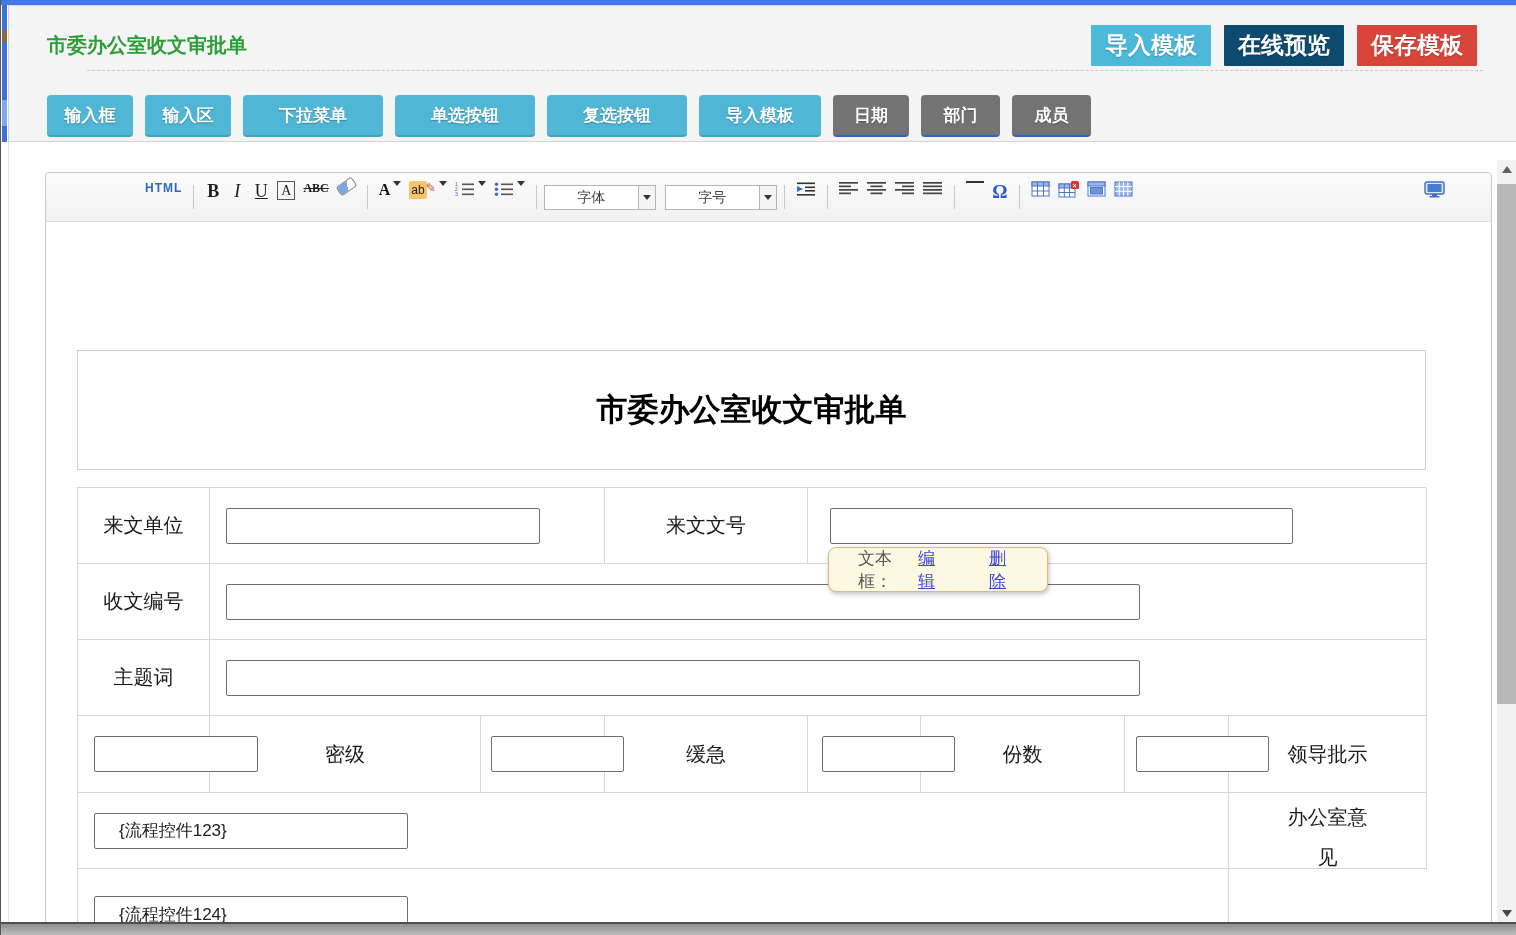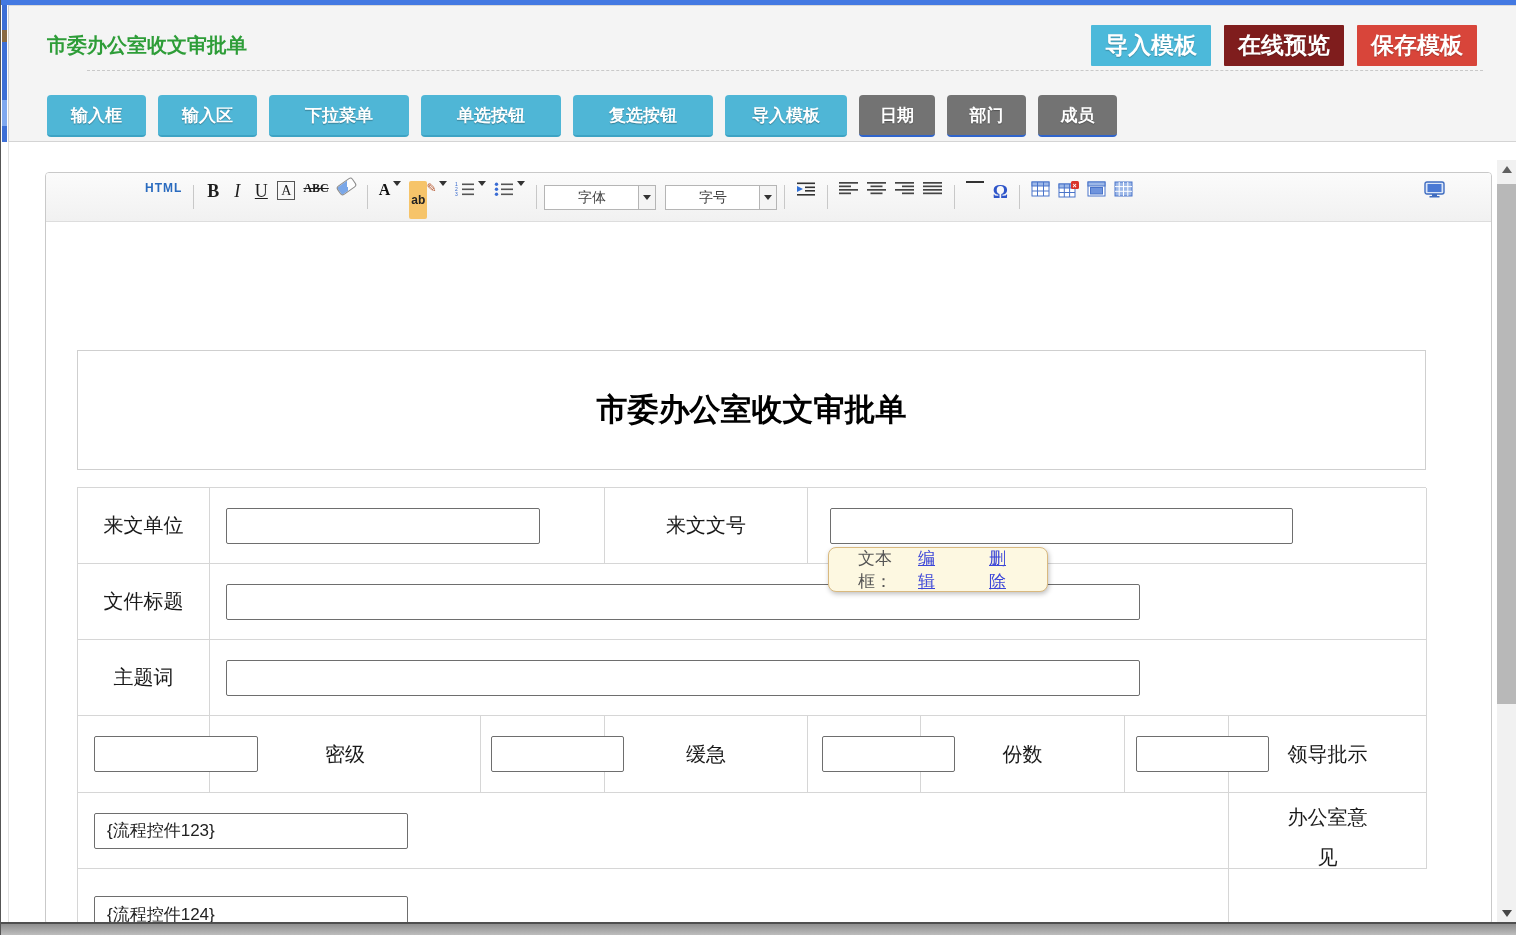--- a/index.html
+++ b/index.html
@@ -25,32 +25,32 @@
     position:absolute; left:38px; top:26px; font-family:"Liberation Serif", serif;
     font-weight:bold; font-size:20px; color:#2e9d38;
   }
   .header-actions { position:absolute; right:40px; top:19px; display:flex; gap:13px; }
   .action-btn {
     min-width:116px; height:41px; border:none; border-radius:1px; color:#fff;
     font-family:"Liberation Serif", serif; font-weight:bold; font-size:23px;
     text-shadow:0 1px 1px rgba(0,0,0,.25); cursor:pointer; padding:0 14px;
   }
   .btn-import { background:#4cb9da; }
-  .btn-preview { background:#7f1d1d; }
+  .btn-preview { background:#0c4a6e; }
   .btn-save { background:#d8453a; }
   .dashed-sep { position:absolute; left:78px; right:34px; top:64px; height:0; border-top:1px dashed #c9c9c9; }
   .widget-row { position:absolute; left:38px; top:89px; display:flex; gap:12px; }
   .widget-btn {
     height:42px; border:none; border-radius:4px; color:#fff; cursor:pointer;
     font-family:"Liberation Serif", serif; font-weight:bold; font-size:17px;
     text-shadow:0 1px 1px rgba(0,0,0,.3);
   }
   .widget-light { background:#4fb6d6; border-bottom:2px solid #3da3c4; }
   .widget-primary { background:#737373; border-bottom:2px solid #2f64cc; }
-  .w99{width:99px;} .w118{width:140px;} .w122{width:122px;} .w76{width:76px;} .w79{width:79px;}
+  .w99{width:86px;} .w118{width:140px;} .w122{width:122px;} .w76{width:76px;} .w79{width:79px;}
 
   .panel-left-border { position:absolute; left:7px; top:142px; width:1px; height:780px; background:#e2e2e2; }
 
   
   .editor {
     position:absolute; left:44px; top:172px; width:1447px; height:753px;
     border:1px solid #c9c9c9; border-radius:4px; background:#fff; overflow:hidden;
   }
   .editor-toolbar {
     height:49px; background:linear-gradient(#fbfbfb,#f1f1f1); border-bottom:1px solid #ddd;
@@ -64,21 +64,21 @@
   .html-label { color:#2a6bbf; font-weight:bold; font-size:12px; letter-spacing:1px; }
   .g { font-family:"Liberation Serif", serif; font-size:18px; color:#1d1d1d; }
   .g-b { font-weight:bold; }
   .g-i { font-style:italic; }
   .g-u { text-decoration:underline; }
   .boxed-a { font-family:"Liberation Serif", serif; font-size:14px; color:#1d1d1d; border:1px solid #555; padding:0 3px; line-height:17px; }
   .abc { font-family:"Liberation Serif", serif; font-size:12px; font-weight:bold; color:#1d1d1d; text-decoration:line-through; }
   .eraser { width:19px; height:11px; border:1px solid #8a8a8a; border-radius:3px;
     transform:rotate(-35deg); background:linear-gradient(115deg,#7aa7e8 55%, #fdfdfd 55%); }
   .fore-a { font-family:"Liberation Serif", serif; font-weight:bold; font-size:16px; color:#111; }
-  .hilite { background:#f6c46a; border-radius:2px; font-size:12px; font-weight:bold; color:#222; padding:12px 2px; }
+  .hilite { background:#f6c46a; border-radius:2px; font-size:12px; font-weight:normal; color:#222; padding:2px 2px; }
   .pencil { color:#b5542a; font-size:12px; margin-left:-4px; }
   .caret { width:0; height:0; border-left:4px solid transparent; border-right:4px solid transparent; border-top:5px solid #333; }
   .combo { width:112px; height:25px; background:#fff; border:1px solid #b5b5b5; display:flex; cursor:pointer; flex:0 0 auto; }
   .combo + .combo { margin-left:9px; }
   .combo-text { flex:1; text-align:center; font-size:14px; color:#404040; line-height:23px; font-family:"Liberation Serif", serif; }
   .combo-arrow { width:17px; border-left:1px solid #b5b5b5; display:flex; align-items:center; justify-content:center; background:#f4f4f4; }
   .hr-glyph { width:18px; height:2px; background:#333; }
   .omega { color:#2f55c9; font-size:19px; font-weight:bold; font-family:"Liberation Serif", serif; }
   .spacer { flex:1; }
 
@@ -92,21 +92,21 @@
   .doc-table {
     margin-top:17px; width:1349px; display:grid;
     grid-template-columns:132px 271px 124px 203px 113px 204px 104px 198px;
     grid-template-rows:76px 76px 76px 77px 76px 130px;
     border-top:1px solid #d6d6d6; border-left:1px solid #d6d6d6;
   }
   .cell { border-right:1px solid #d6d6d6; border-bottom:1px solid #d6d6d6; display:flex; align-items:center; }
   .cell-label { justify-content:center; font-size:20px; color:#1a1a1a; text-align:center; }
   .span2 { grid-column:span 2; } .span4 { grid-column:span 4; } .span7 { grid-column:span 7; }
   .f-input { height:36px; border:1px solid #6e6e6e; background:#fff; border-radius:2px;
-    font-size:17px; color:#222; padding:0 12px; font-family:"Liberation Sans", sans-serif; }
+    font-size:17px; color:#222; padding:0 24px; font-family:"Liberation Sans", sans-serif; }
   .ml16{margin-left:16px;} .ml22{margin-left:22px;} .ml10{margin-left:10px;} .ml14{margin-left:14px;} .ml11{margin-left:11px;}
   .w314{width:314px;} .w463{width:463px;} .w914{width:914px;} .w164{width:164px;} .w133{width:133px;}
   .cell-top { align-items:flex-start; }
   .label-wrap { width:90px; line-height:40px; padding-top:4px; }
   .mt27 { margin-top:27px; }
 
   
   .ctl-tooltip {
     position:absolute; left:827px; top:547px; width:220px; height:45px; z-index:30;
     background:#fdf8e1; border:1px solid #d9b97f; border-radius:8px;
@@ -359,21 +359,21 @@
 
         <div class="cell cell-label">来文单位</div>
         <div class="cell span2">
             <input class="f-input w314 ml16" style="">
           </div>
         <div class="cell cell-label">来文文号</div>
         <div class="cell span4">
             <input class="f-input w463 ml22" style="">
           </div>
 
-        <div class="cell cell-label">文件标题</div>
+        <div class="cell cell-label">收文编号</div>
         <div class="cell span7">
             <input class="f-input w914 ml16" style="">
           </div>
 
         <div class="cell cell-label">主题词</div>
         <div class="cell span7">
             <input class="f-input w914 ml16" style="">
           </div>
 
         <div class="cell">

